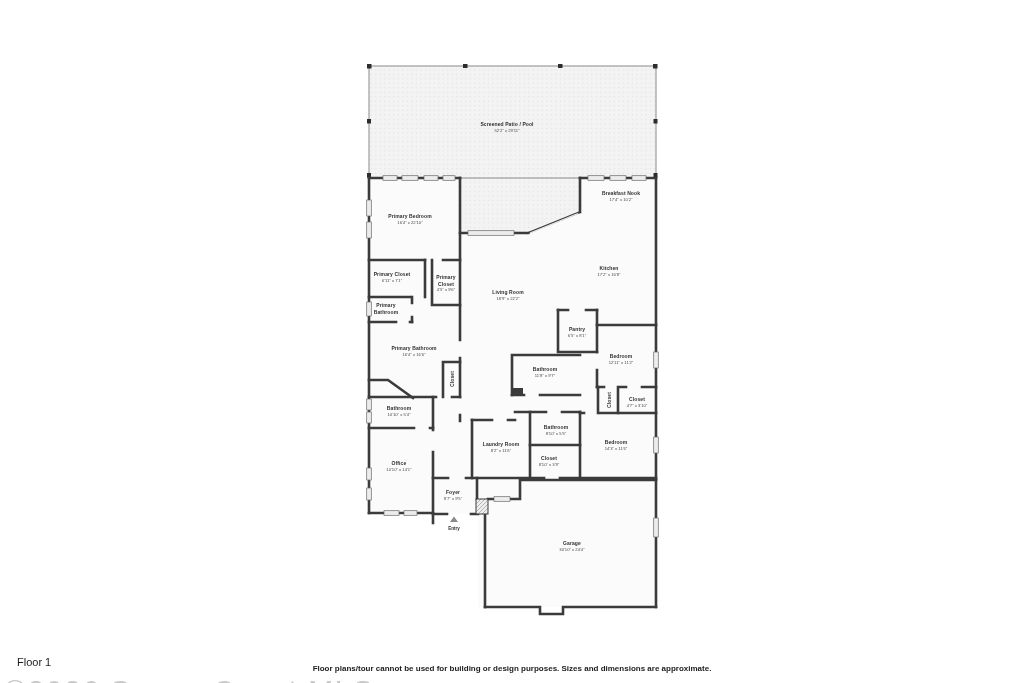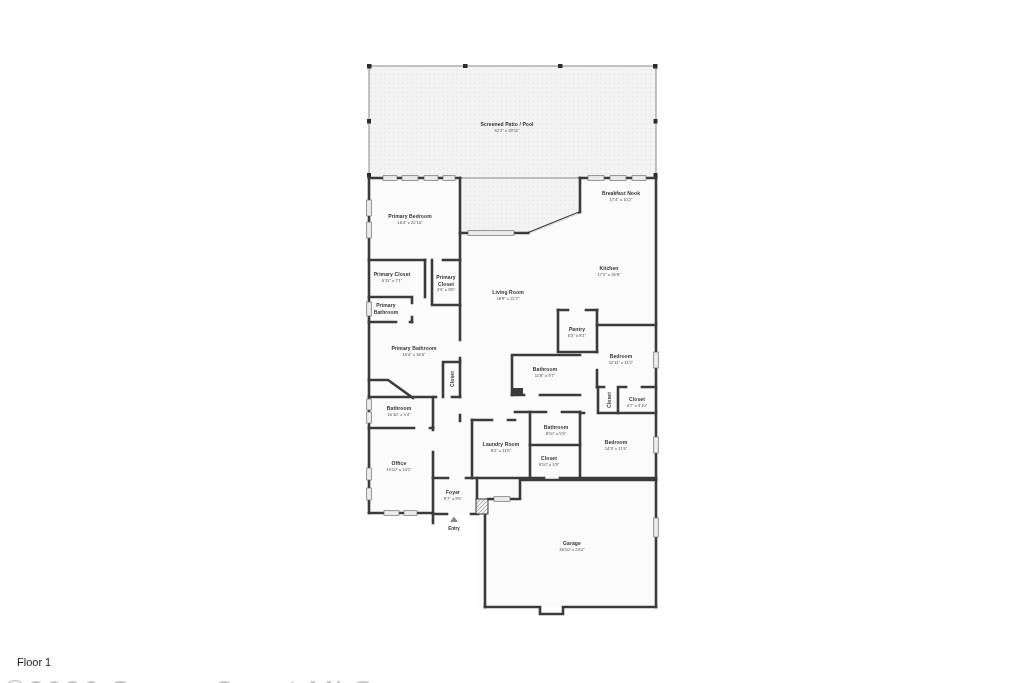--- a/index.html
+++ b/index.html
@@ -242,14 +242,15 @@
   </div>
   <div class="room-label" style="left:572px;top:546px;">
     <span class="nm">Garage</span>
     <span class="dm">30'10" x 24'4"</span>
   </div>
 
   <div class="entry-label" style="left:454px;top:526px;">Entry</div>
 
   <div class="watermark">©2026 Space Coast MLS</div>
   <div class="floor-label">Floor 1</div>
+  <div class="disclaimer">Floor plans/tour cannot be used for building or design purposes. Sizes and dimensions are approximate.</div>
 
 </div>
 
 </body></html>

